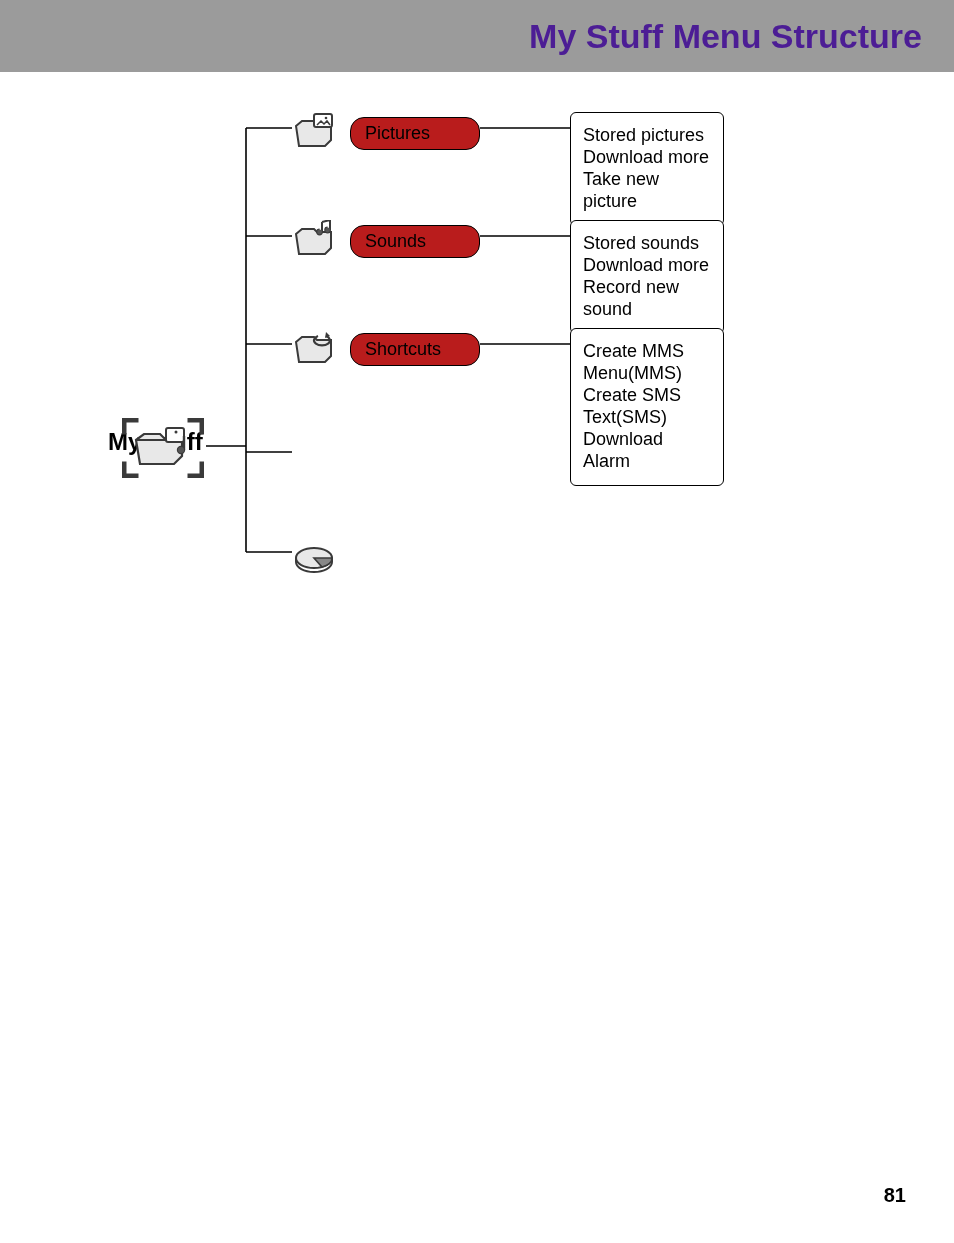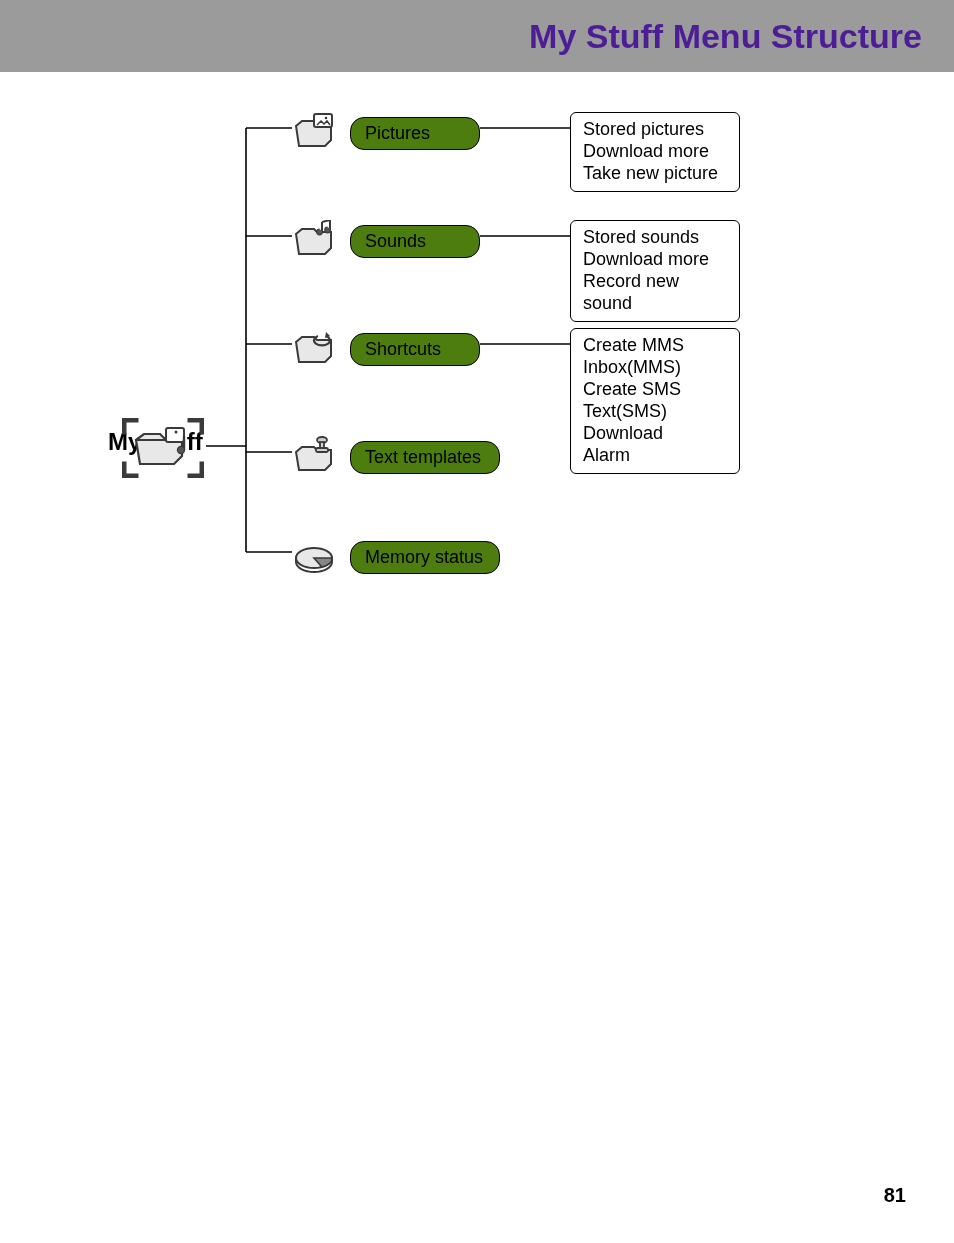--- a/index.html
+++ b/index.html
@@ -76,30 +76,30 @@
     margin-right: 10px;
     flex: none;
   }
   .cat-box {
     border: 1.6px solid #000;
     border-radius: 14px;
     padding: 5px 14px;
     font-size: 18px;
     width: 130px;
     box-sizing: border-box;
-    background: #4d7c0f;
+    background: #b91c1c;
   }
   .sub-box {
     position: absolute;
     border: 1.6px solid #000;
     border-radius: 6px;
-    padding: 6px 12px;
+    padding: 12px 12px;
     font-size: 18px;
     left: 570px;
-    width: 170px;
+    width: 154px;
     box-sizing: border-box;
     background: #fff;
     line-height: 1.22;
   }
   .sub-item { display: block; }
 
   
   svg.connectors {
     position: absolute;
     top: 0; left: 0;
@@ -177,48 +177,36 @@
       <svg viewBox="0 0 48 42">
         <path d="M4 14 l6 -5 h12 l3 3 h14 v16 l-6 6 h-26 z" fill="#e8e8e8" stroke="#3a3a3a" stroke-width="2"></path>
         <path d="M26 8 a8 5 0 1 0 8 0" fill="none" stroke="#3a3a3a" stroke-width="2.2"></path>
         <path d="M34 4 l4 4 l-5 2 z" fill="#3a3a3a"></path>
       </svg>
     </div>
     <div class="cat-box">Shortcuts</div>
   </div>
   <div class="sub-box" style="top:228px">
     <span class="sub-item">Create MMS</span>
-    <span class="sub-item">Inbox(MMS)</span>
+    <span class="sub-item">Menu(MMS)</span>
     <span class="sub-item">Create SMS</span>
     <span class="sub-item">Text(SMS)</span>
     <span class="sub-item">Download</span>
     <span class="sub-item">Alarm</span>
   </div>
 
-  <div class="cat-row" style="top:336px">
-    <div class="cat-icon">
-      <svg viewBox="0 0 48 42">
-        <path d="M4 16 l6 -5 h12 l3 3 h14 v14 l-6 6 h-26 z" fill="#e8e8e8" stroke="#3a3a3a" stroke-width="2"></path>
-        <ellipse cx="30" cy="4" rx="5" ry="3" fill="#d0d0d0" stroke="#3a3a3a" stroke-width="1.8"></ellipse>
-        <rect x="28" y="6" width="4" height="6" fill="#d0d0d0" stroke="#3a3a3a" stroke-width="1.8"></rect>
-        <rect x="24" y="12" width="12" height="4" rx="1.5" fill="#d0d0d0" stroke="#3a3a3a" stroke-width="1.8"></rect>
-      </svg>
-    </div>
-    <div class="cat-box" style="width:150px">Text templates</div>
-  </div>
 
   <div class="cat-row" style="top:436px">
     <div class="cat-icon">
       <svg viewBox="0 0 48 42">
         <ellipse cx="22" cy="22" rx="18" ry="10" fill="#e8e8e8" stroke="#3a3a3a" stroke-width="2"></ellipse>
         <path d="M22 22 L40 22 A18 10 0 0 1 30 31 z" fill="#888" stroke="#3a3a3a" stroke-width="1.6"></path>
         <path d="M4 22 v4 a18 10 0 0 0 36 0 v-4" fill="none" stroke="#3a3a3a" stroke-width="2"></path>
       </svg>
     </div>
-    <div class="cat-box" style="width:150px">Memory status</div>
   </div>
 
   <svg class="connectors">
 
     <line x1="206" y1="346" x2="246" y2="346"></line>
 
     <line x1="246" y1="28" x2="246" y2="452"></line>
 
     <line x1="246" y1="28" x2="292" y2="28"></line>
     <line x1="246" y1="136" x2="292" y2="136"></line>

